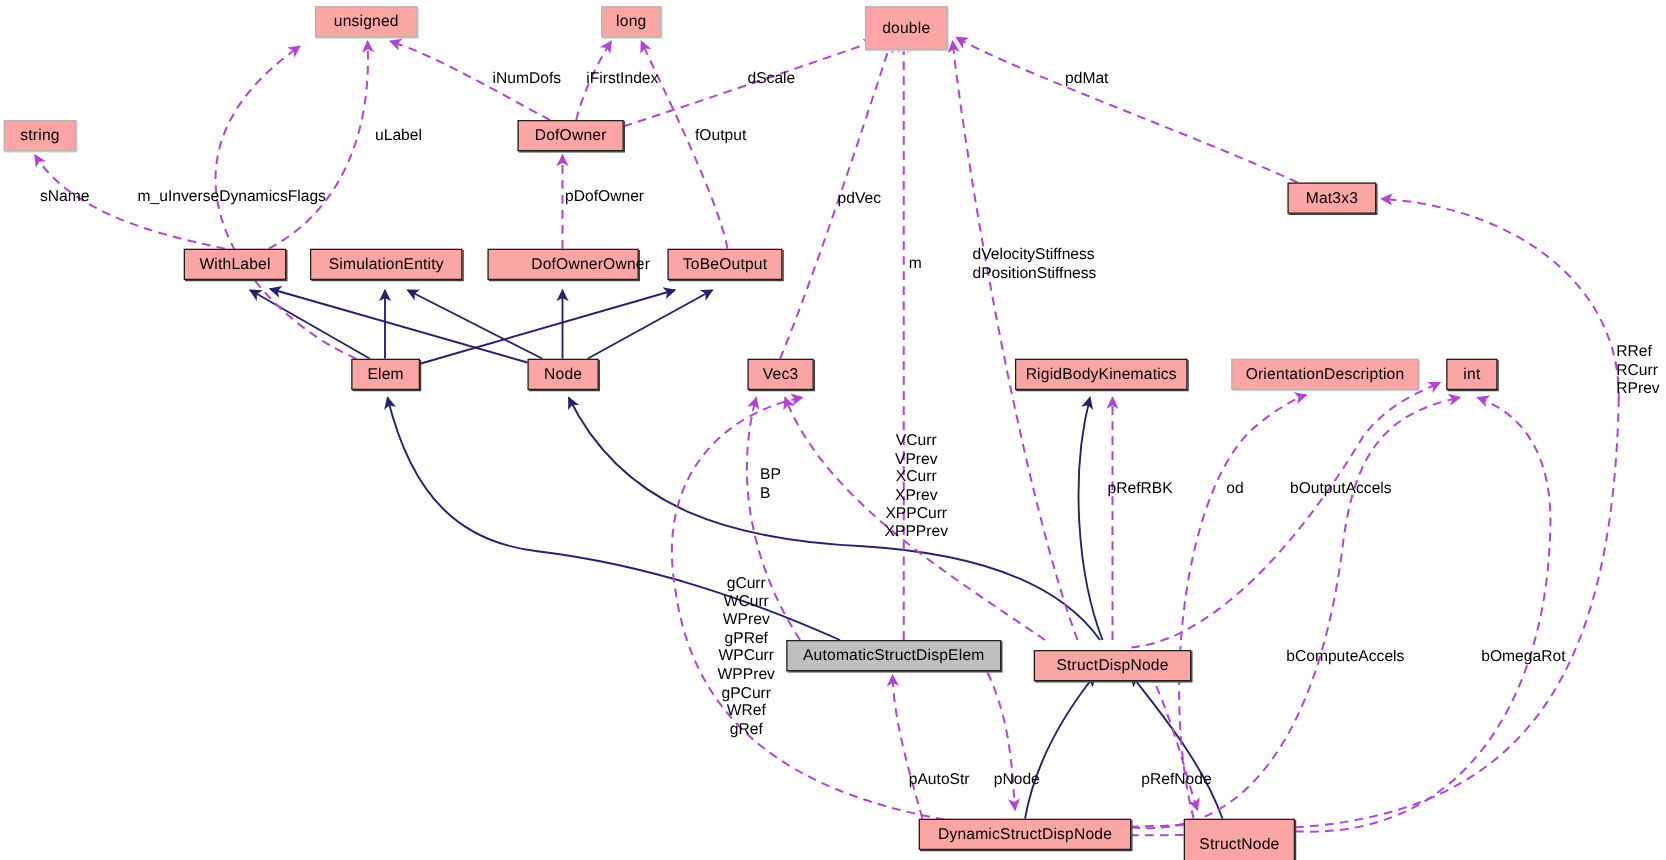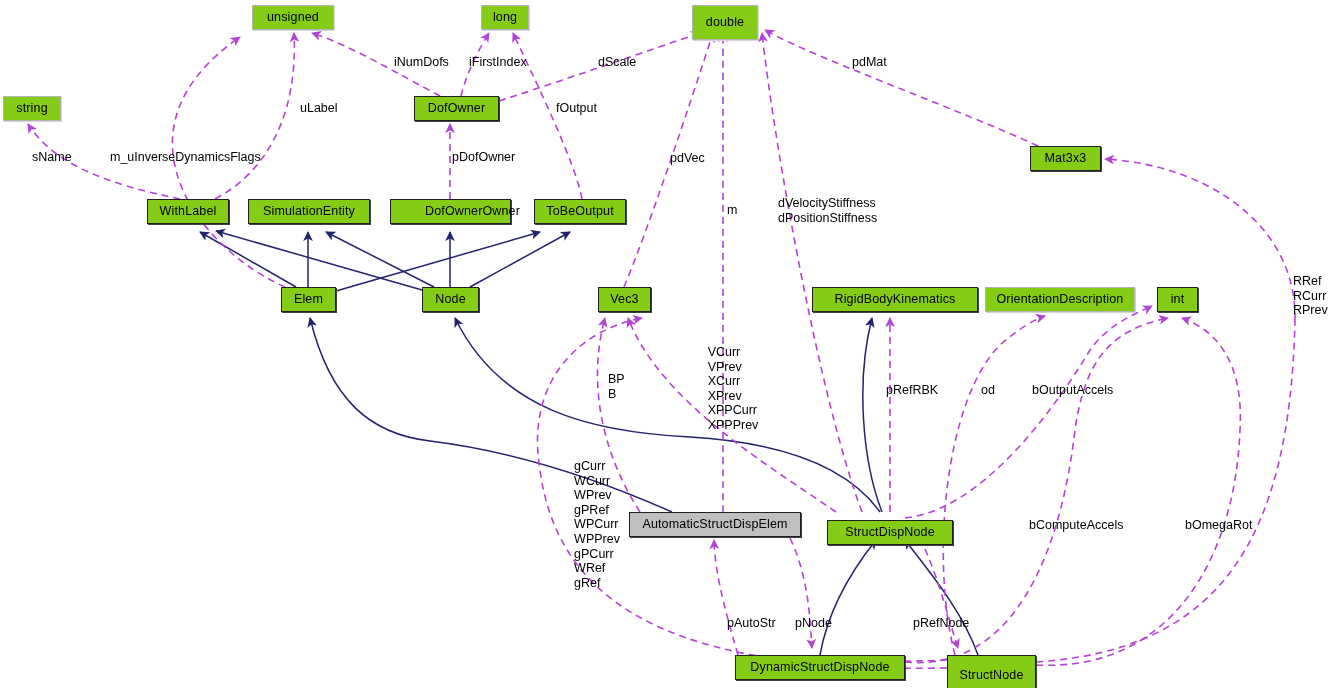--- a/index.html
+++ b/index.html
@@ -23,21 +23,21 @@
     width: 1333px;
     height: 688px;
     pointer-events: none;
   }
   .node {
     position: absolute;
     box-sizing: border-box;
     display: flex;
     align-items: center;
     justify-content: center;
-    background: #84cc16;
+    background: #fca5a5;
     font-size: 12.5px;
     line-height: 1;
     color: #000000;
     white-space: nowrap;
     letter-spacing: 0.15px;
     z-index: 5;
   }
   .node.kind-class {
     border: 1.4px solid #1f1f1f;
     box-shadow: 1px 1px 0 0 #404040;
@@ -53,21 +53,21 @@
   }
   .edge-label {
     position: absolute;
     font-family: "Liberation Sans", sans-serif;
     font-size: 12.5px;
     line-height: 14.6px;
     color: #000000;
     white-space: pre;
     z-index: 4;
   }
-  .edge-label.center { text-align: left; }
+  .edge-label.center { text-align: center; }
 </style>
 </head>
 <body>
 
 <div id="diagram">
 
   <svg id="edges" viewBox="0 0 1333 688" xmlns="http://www.w3.org/2000/svg">
     <defs>
       <marker id="navyArrow" markerWidth="11" markerHeight="11" refX="9" refY="5.5" orient="auto" markerUnits="userSpaceOnUse">
         <path d="M0,0.6 L10,5.5 L0,10.4 L2.6,5.5 Z" fill="#22226e"></path>
@@ -186,21 +186,21 @@
       </div>
       <div class="node kind-class" style="left: 281px; top: 287px; width: 55px; height: 25px;">
         <span>Elem</span>
       </div>
       <div class="node kind-class" style="left: 422px; top: 287px; width: 57px; height: 25px;">
         <span>Node</span>
       </div>
       <div class="node kind-class" style="left: 598px; top: 287px; width: 53px; height: 25px;">
         <span>Vec3</span>
       </div>
-      <div class="node kind-class" style="left: 812px; top: 287px; width: 166px; height: 25px;">
+      <div class="node kind-class" style="left: 812px; top: 287px; width: 138px; height: 25px;">
         <span>RigidBodyKinematics</span>
       </div>
       <div class="node kind-extern" style="left: 985px; top: 287px; width: 150px; height: 25px;">
         <span>OrientationDescription</span>
       </div>
       <div class="node kind-class" style="left: 1157px; top: 287px; width: 41px; height: 25px;">
         <span>int</span>
       </div>
       <div class="node kind-current" style="left: 629px; top: 512px; width: 172px; height: 25px;">
         <span>AutomaticStructDispElem</span>

